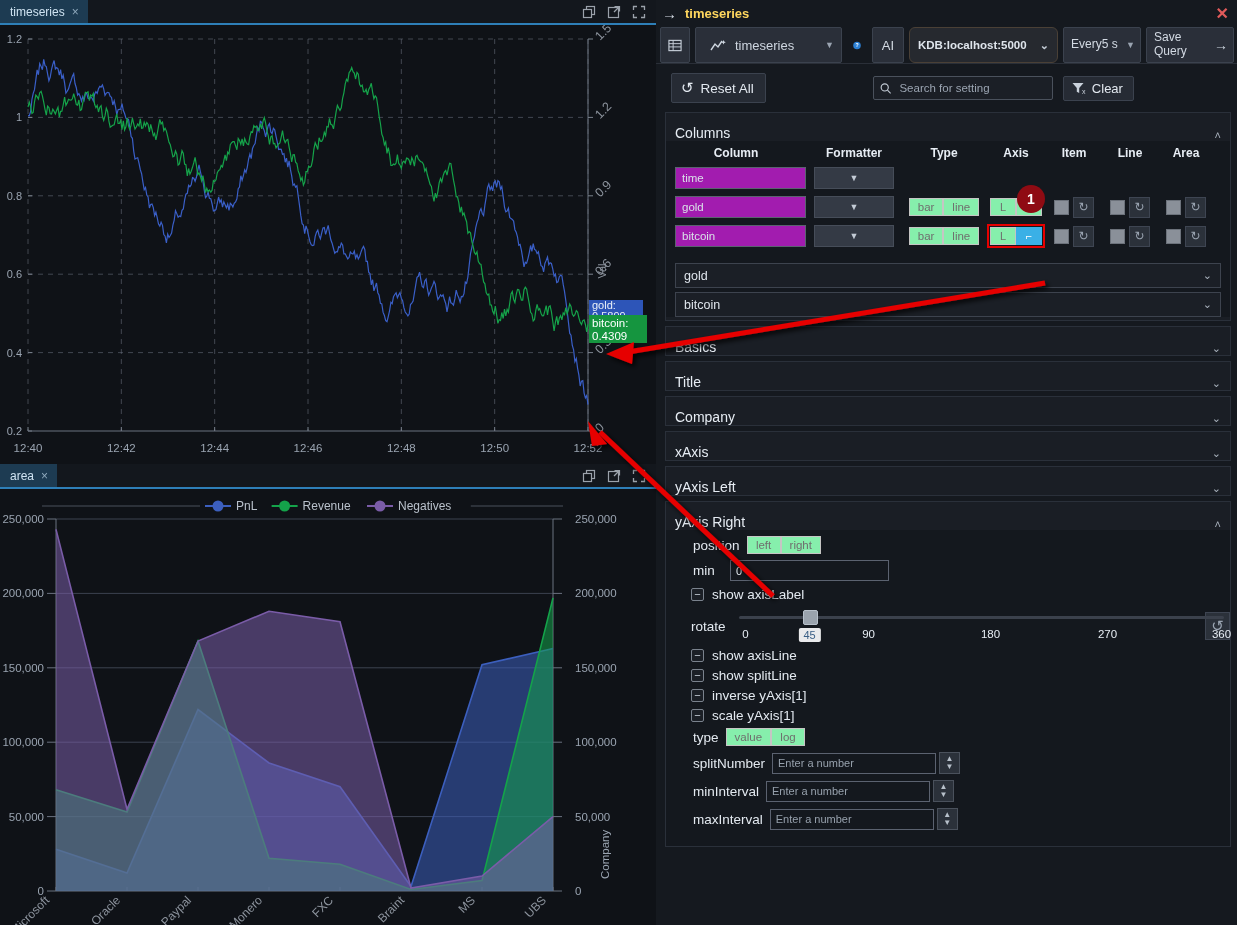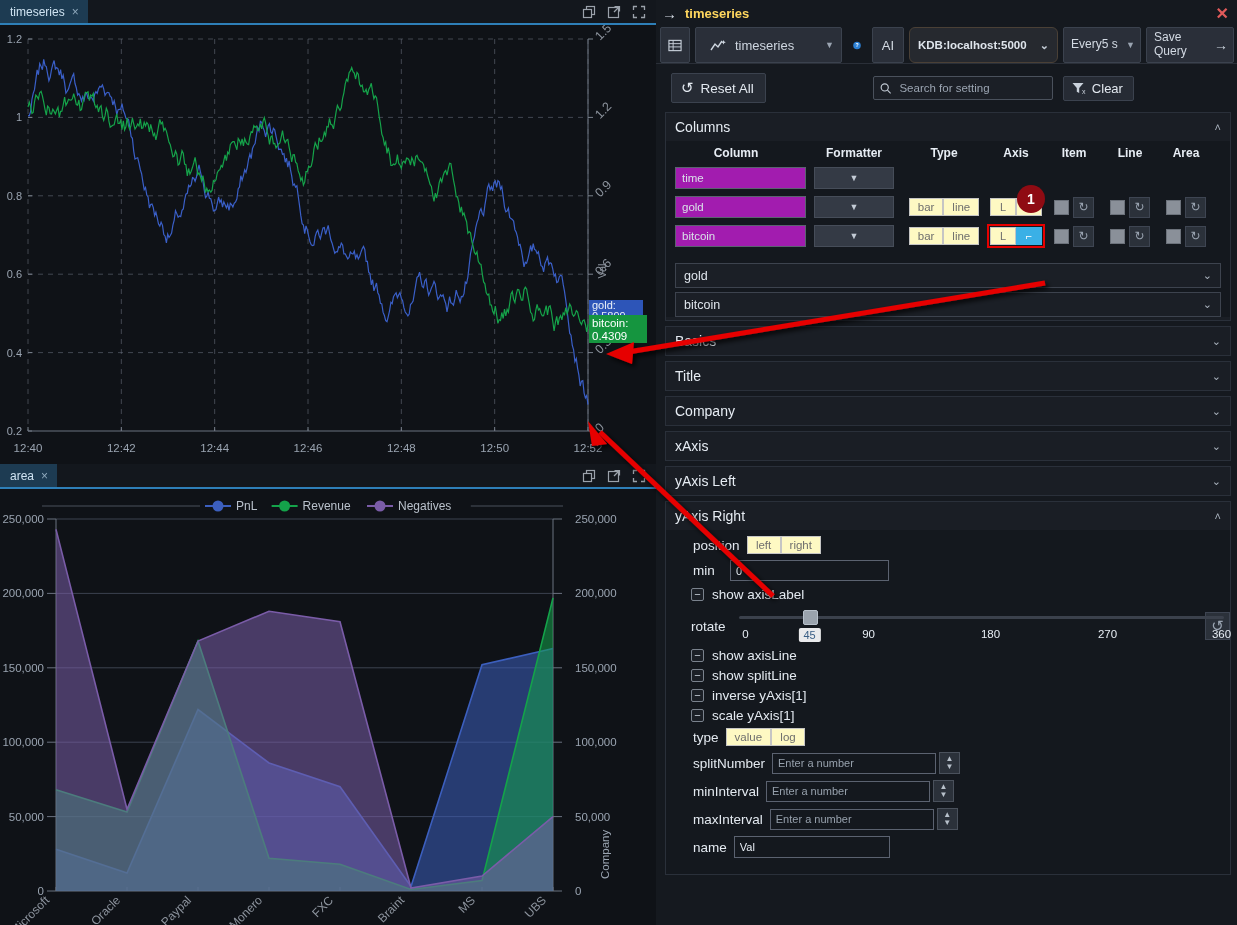--- a/index.html
+++ b/index.html
@@ -152,21 +152,21 @@
     padding: 4px 10px 4px 8px; cursor: pointer; border-radius: 2px;
   }
 
   
   .acc {
     margin: 0 2px 5px 3px;
     border: 1px solid #2a303a;
     background: #1a1e25;
   }
   .acc-head {
-    display: flex; align-items: center;
+    display: flex; align-items: flex-end;
     height: 28px; padding: 0 9px;
     color: #e6ecf3; font-size: 14px; cursor: pointer;
     background: #1a1e25;
   }
   .acc-head .chev { margin-left: auto; color: #aab3be; font-size: 11px; }
   .acc-body { background: #14181e; }
 
   
   .col-table { width: 100%; padding: 2px 0 7px 0; }
   .col-head {
@@ -191,21 +191,21 @@
     font-family: "Liberation Sans", sans-serif; outline: none;
   }
   .fmt-sel {
     width: 80px; height: 22px; background: #343a45;
     border: 1px solid #464d59; color: #c3cbd5;
     display: flex; align-items: center; justify-content: center;
     font-size: 9px; cursor: pointer;
   }
   .seg { display: flex; }
   .seg-btn {
-    background: #fef9c3; border: 1px solid #c5c5c4;
+    background: #86efac; border: 1px solid #c5c5c4;
     color: #6f6f6e; font-size: 11.5px;
     padding: 2px 8px; cursor: pointer; min-width: 34px; text-align: center;
   }
   .seg-btn.on { background: #3ab0e6; color: #ffffff; border-color: #3ab0e6; }
   .seg-axis .seg-btn { min-width: 26px; padding: 2px 6px; font-size: 11px; }
   .swatch {
     width: 15px; height: 15px; background: #8a9099;
     border: 1px solid #6c727b; cursor: pointer;
   }
   .undo-box {
@@ -834,24 +834,20 @@
               </div>
           </div>
           <div class="frow">
             <span class="flabel">maxInterval</span>
             <input class="ftext" style="width: 164px;" placeholder="Enter a number">
             <div class="stepper">
                 <span>▲</span>
                 <span>▼</span>
               </div>
           </div>
-          <div class="frow">
-            <span class="flabel">name</span>
-            <input class="ftext" style="width: 156px; height: 22px;" value="Val">
-          </div>
 
         </div>
       </div>
     </div>
 
     <div class="badge-1" style="left:361px;top:185px;">1</div>
   </div>
 
   <svg class="annot">
     <defs>

